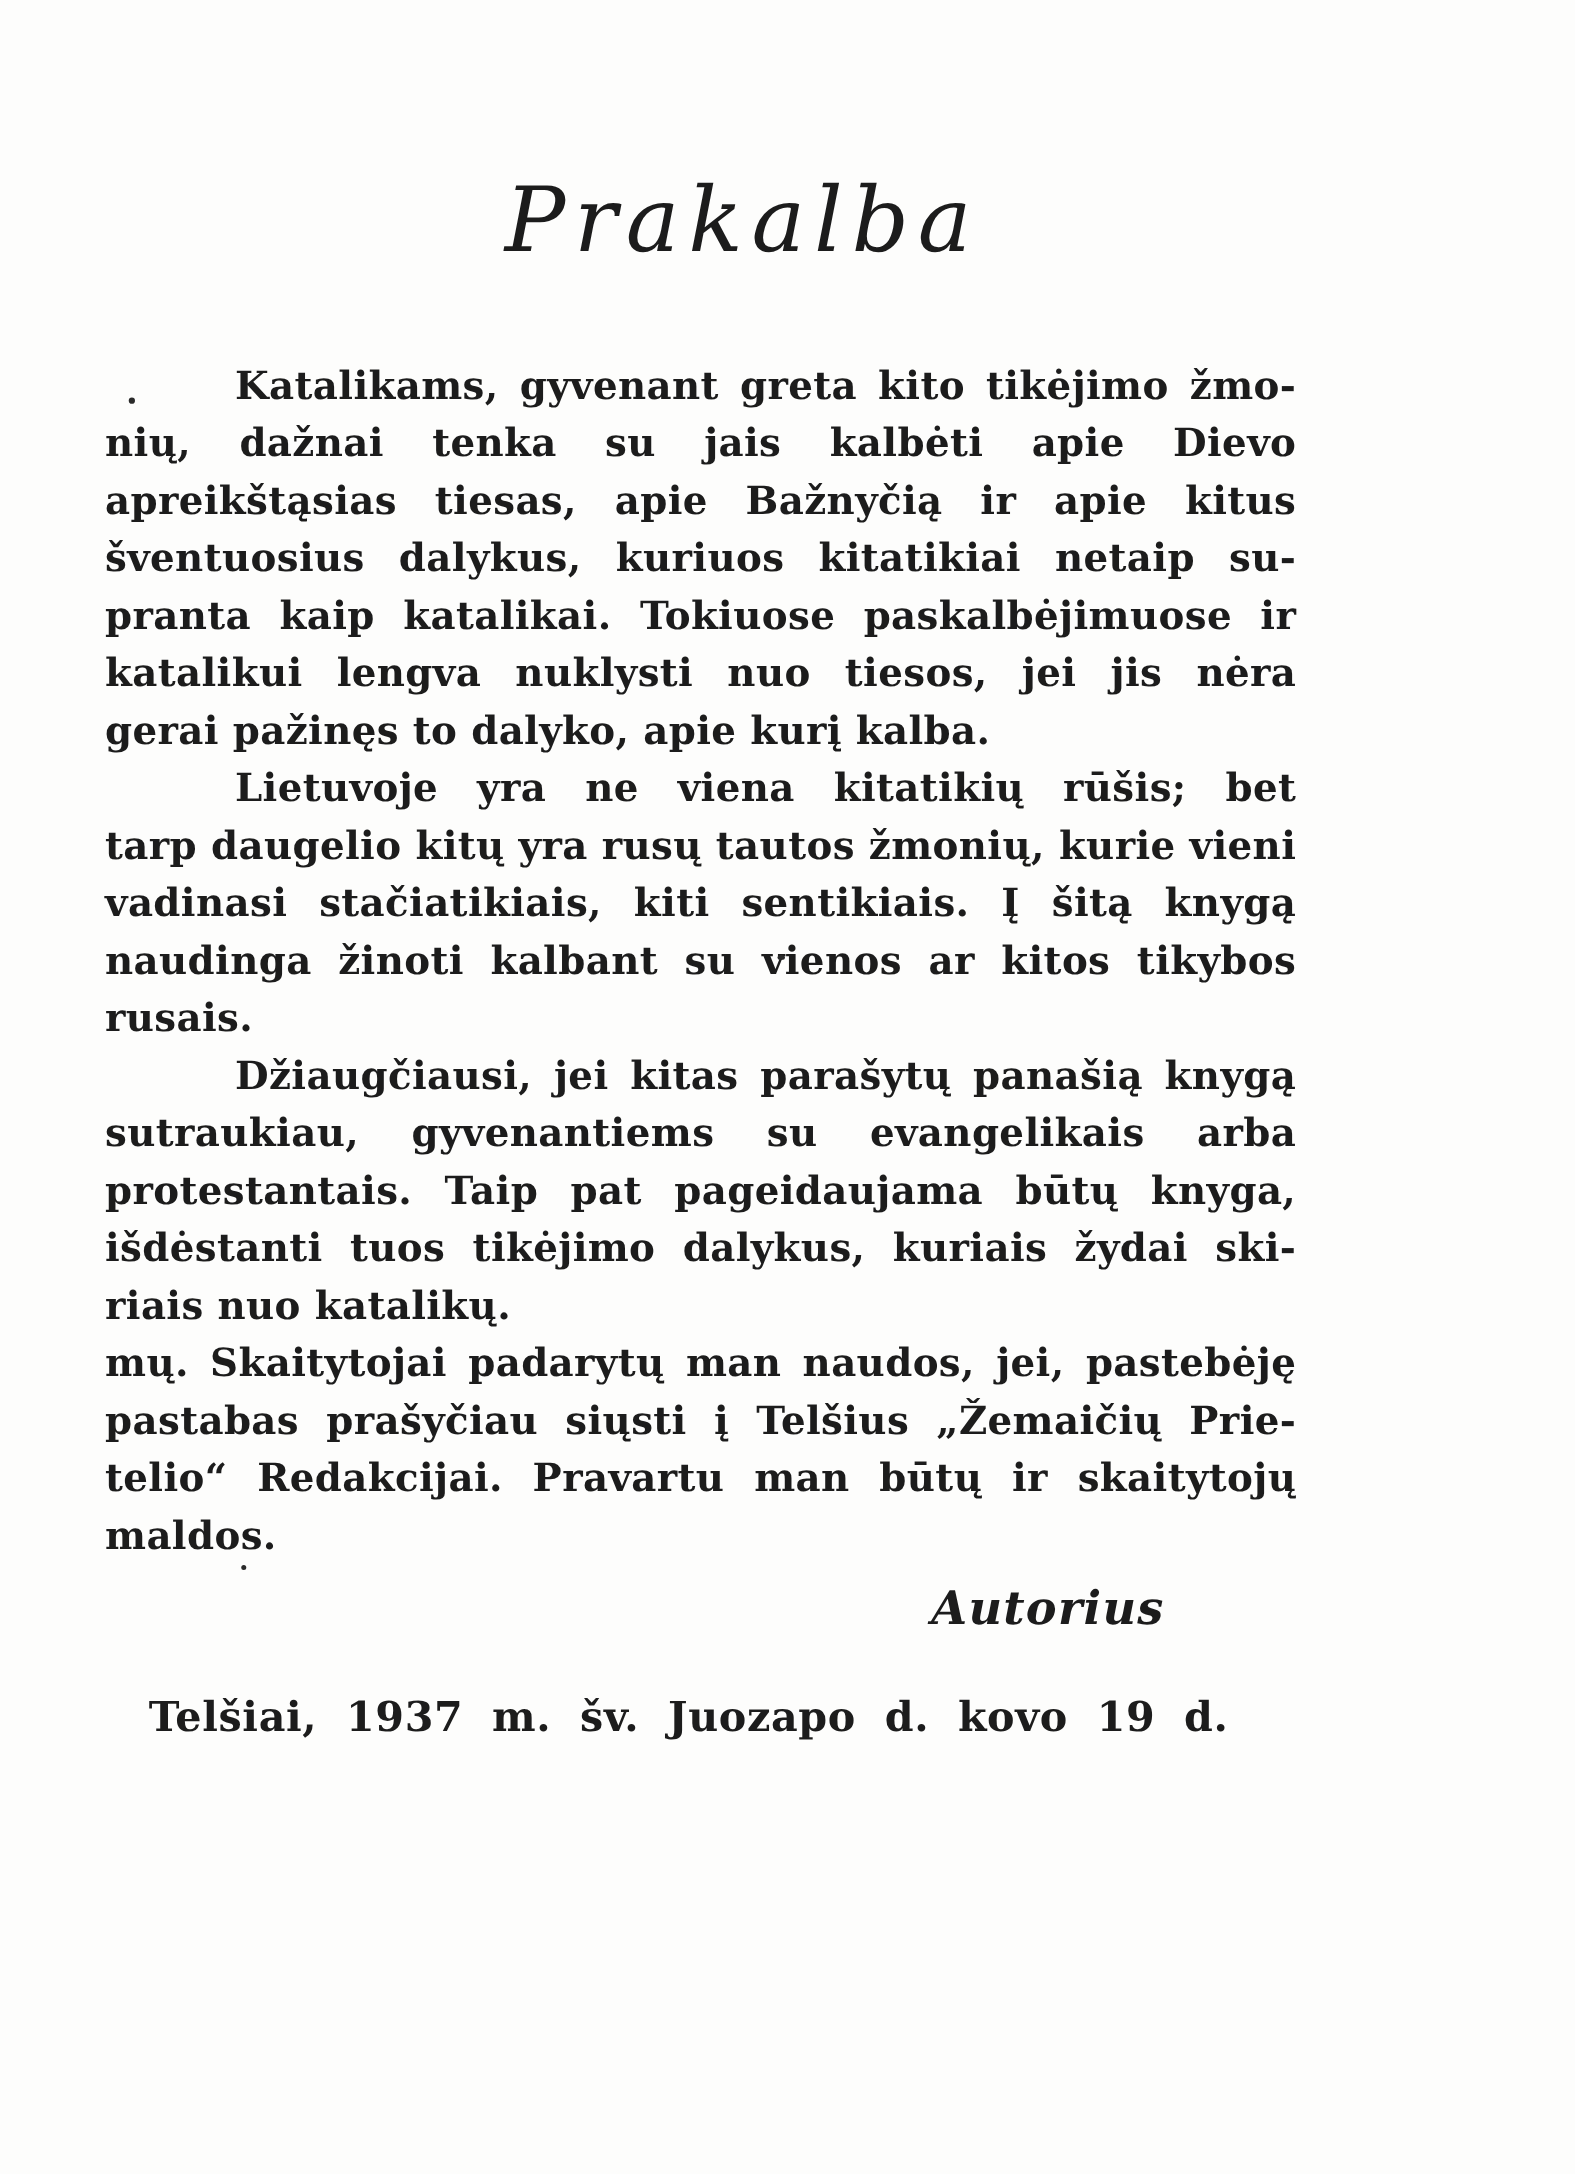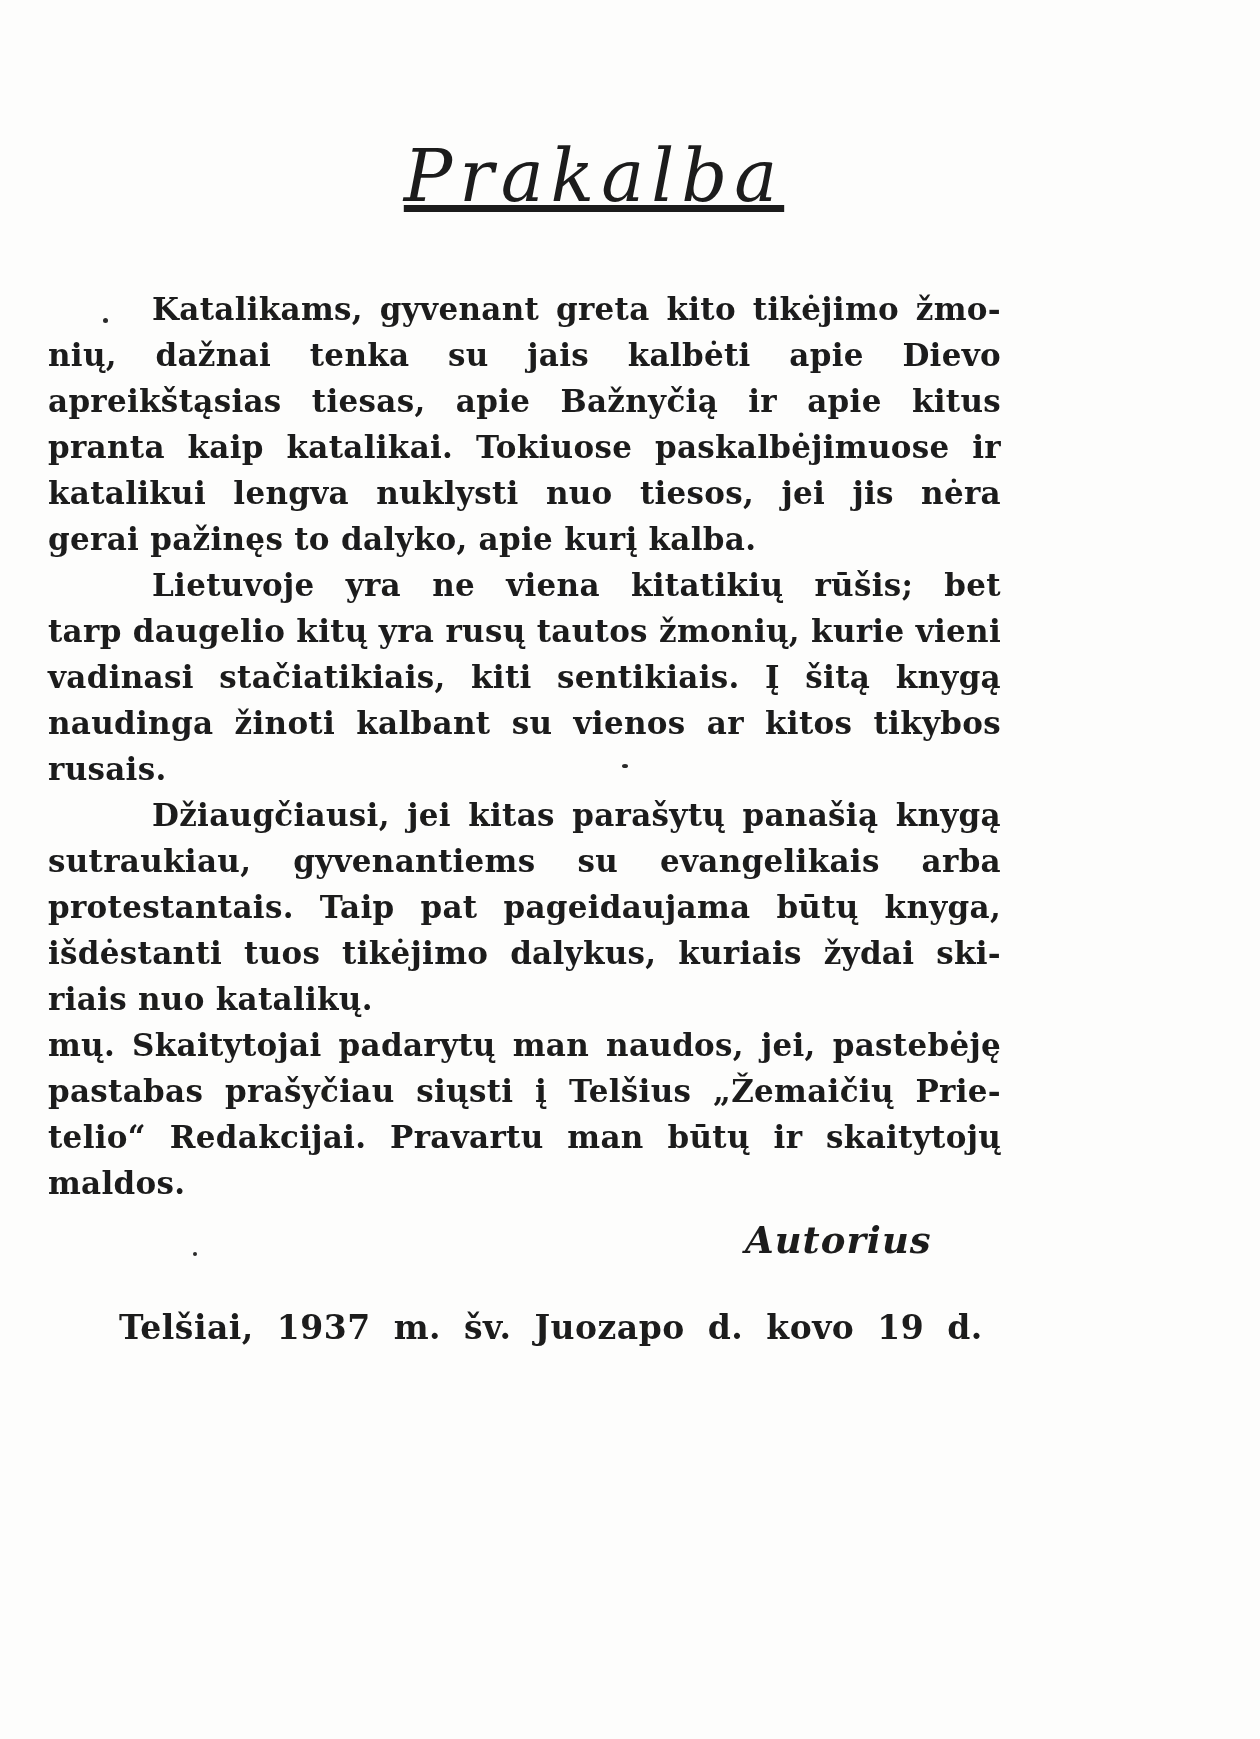--- a/index.html
+++ b/index.html
@@ -26,24 +26,23 @@
     width: 1260px;
     box-sizing: border-box;
     padding-right: 72px;
     text-align: center;
     font-style: italic;
     font-weight: 400;
     font-size: 72px;
     line-height: 1.0;
     letter-spacing: 7px;
     height: 96px;
-    text-decoration: underline;
   }
   .body-text {
-    margin: 50px auto 0 48px;
+    margin: 50px auto 0 84px;
     width: 953px;
     font-size: 31px;
     font-weight: 700;
     line-height: 46px;
     letter-spacing: 0.3px;
   }
   .para { margin: 0; }
   .line {
     text-align: justify;
     text-align-last: justify;
@@ -85,20 +84,21 @@
 
 <div class="page">
 
   <div class="title">Prakalba</div>
 
   <div class="body-text">
     <div class="para">
         <div class="line firstline">Katalikams, gyvenant greta kito tikėjimo žmo-</div>
         <div class="line">nių, dažnai tenka su jais kalbėti apie Dievo</div>
         <div class="line">apreikštąsias tiesas, apie Bažnyčią ir apie kitus</div>
+        <div class="line">šventuosius dalykus, kuriuos kitatikiai netaip su-</div>
         <div class="line">pranta kaip katalikai. Tokiuose paskalbėjimuose ir</div>
         <div class="line">katalikui lengva nuklysti nuo tiesos, jei jis nėra</div>
         <div class="line lastline">gerai pažinęs to dalyko, apie kurį kalba.</div>
       </div>
     <div class="para">
         <div class="line firstline">Lietuvoje yra ne viena kitatikių rūšis; bet</div>
         <div class="line">tarp daugelio kitų yra rusų tautos žmonių, kurie vieni</div>
         <div class="line">vadinasi stačiatikiais, kiti sentikiais. Į šitą knygą</div>
         <div class="line">naudinga žinoti kalbant su vienos ar kitos tikybos</div>
         <div class="line lastline">rusais.</div>

